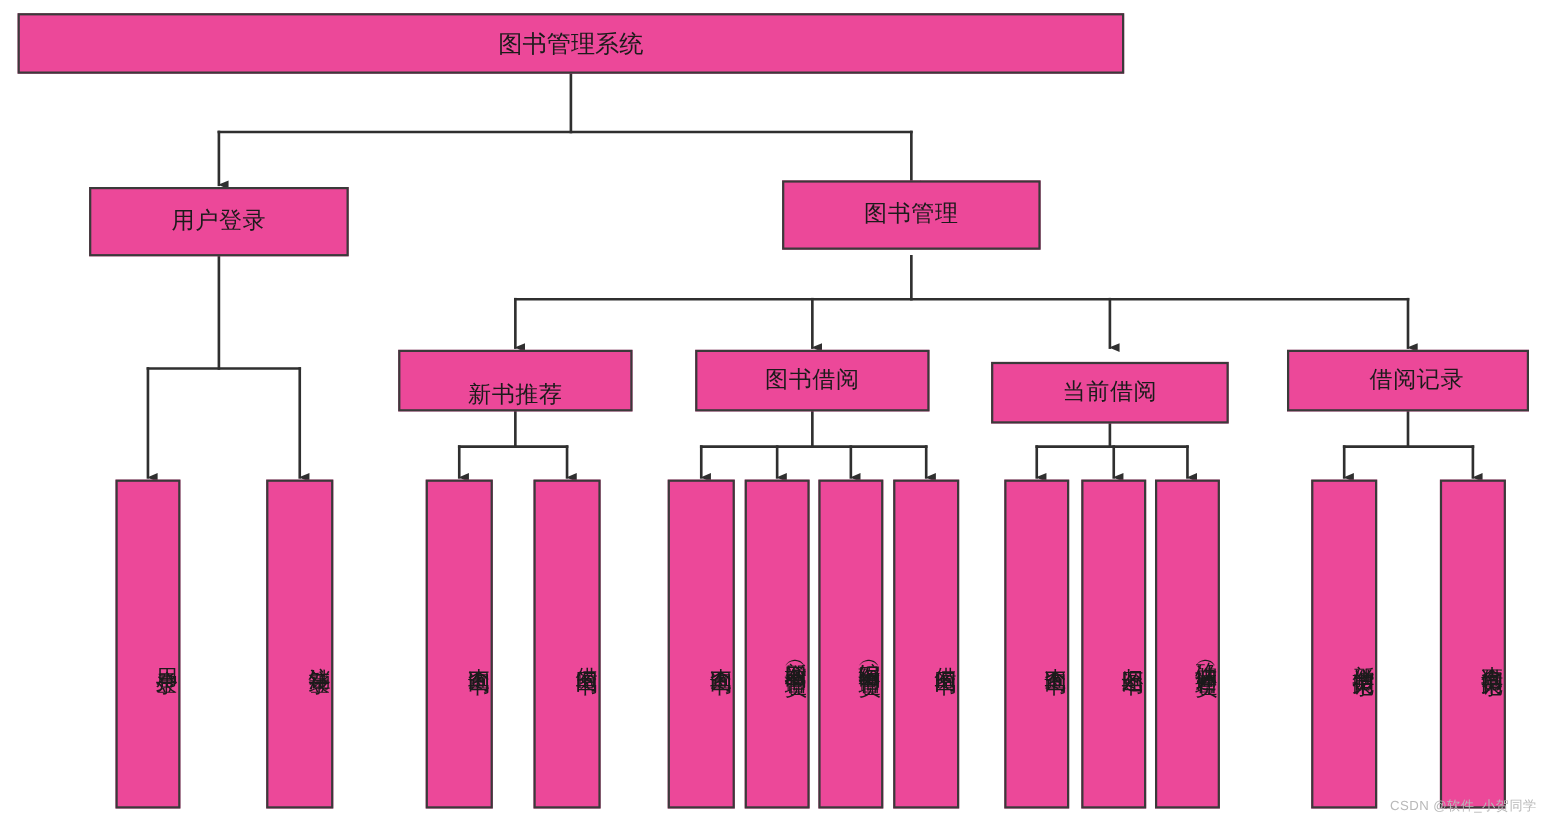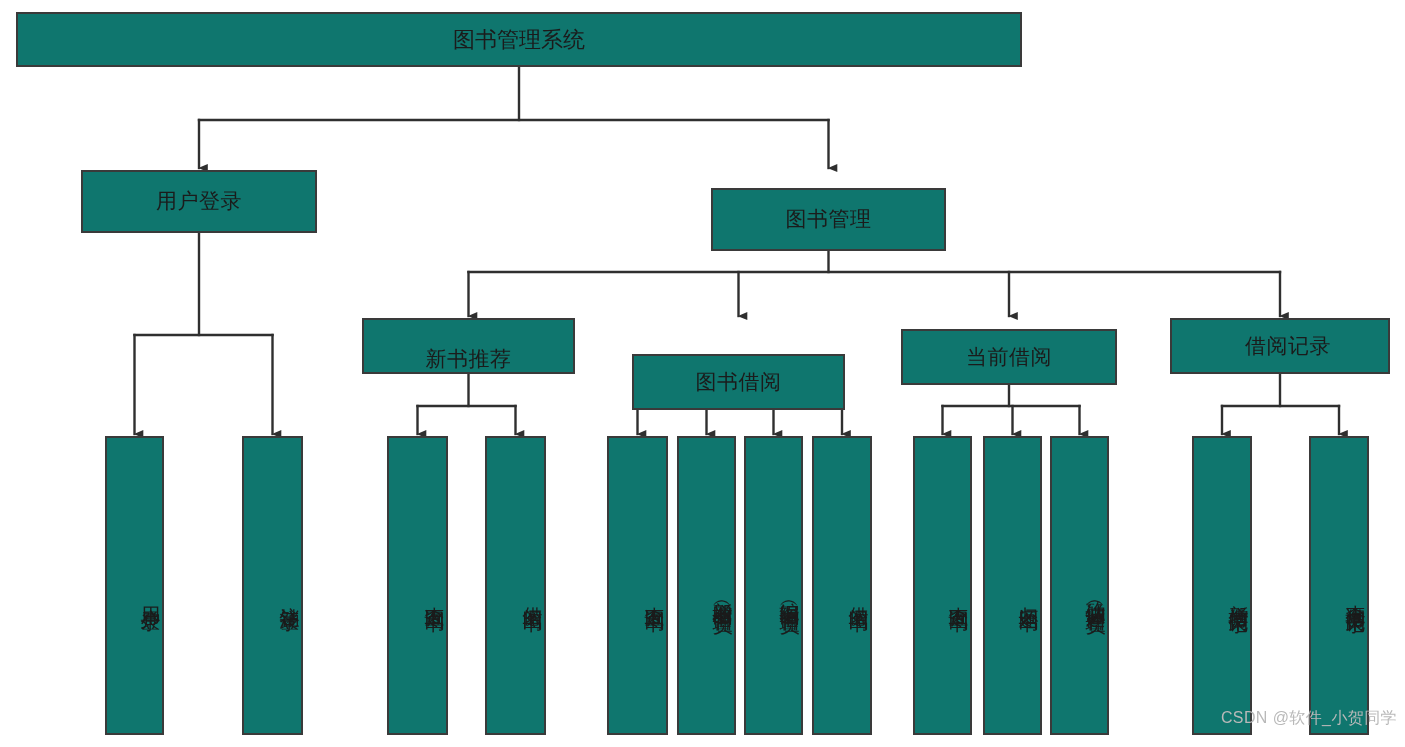--- a/index.html
+++ b/index.html
@@ -23,21 +23,21 @@
     left: 0;
     top: 0;
     width: 1405px;
     height: 747px;
     pointer-events: none;
   }
   .node {
     position: absolute;
     box-sizing: border-box;
     border: 2.2px solid #3a3a3a;
-    background: #0f766e;
+    background: #ec4899;
     display: flex;
     align-items: center;
     justify-content: center;
     color: #1b1b1b;
     line-height: 1.18;
     text-align: center;
   }
   .node.h {
     font-size: 21px;
     letter-spacing: 0.5px;
@@ -56,22 +56,22 @@
   }
   .node.v .vtext {
     writing-mode: vertical-rl;
     text-orientation: upright;
     white-space: nowrap;
     display: block;
   }
   .watermark {
     position: absolute;
     right: 8px;
-    bottom: 18px;
-    font-size: 16px;
+    bottom: 6px;
+    font-size: 12px;
     color: #b9b9b9;
     white-space: nowrap;
     letter-spacing: 0.4px;
   }
 </style>
 </head>
 <body>
 
 <div id="canvas">
 
@@ -118,27 +118,27 @@
       </g>
   </svg>
 
   <div id="nodes-layer">
       <div class="node root" style="left: 16px; top: 12px; width: 1006px; height: 55px;">
         <span>图书管理系统</span>
       </div>
       <div class="node h" style="left: 81px; top: 170px; width: 236px; height: 63px;">
         <span>用户登录</span>
       </div>
-      <div class="node h" style="left: 711px; top: 188px; width: 235px; height: 63px;">
+      <div class="node h" style="left: 711px; top: 164px; width: 235px; height: 63px;">
         <span>图书管理</span>
       </div>
       <div class="node h" style="left: 362px; top: 318px; width: 213px; height: 56px; align-items: flex-end;">
         <span>新书推荐</span>
       </div>
-      <div class="node h" style="left: 632px; top: 318px; width: 213px; height: 56px; margin-top: 36px;">
+      <div class="node h" style="left: 632px; top: 318px; width: 213px; height: 56px;">
         <span>图书借阅</span>
       </div>
       <div class="node h" style="left: 901px; top: 318px; width: 216px; height: 56px; margin-top: 11px;">
         <span>当前借阅</span>
       </div>
       <div class="node h" style="left: 1170px; top: 318px; width: 220px; height: 56px; padding-left: 16px;">
         <span>借阅记录</span>
       </div>
       <div class="node v" style="left: 105px; top: 436px; width: 59px; height: 299px;">
         <span class="vtext">用户登录</span>

